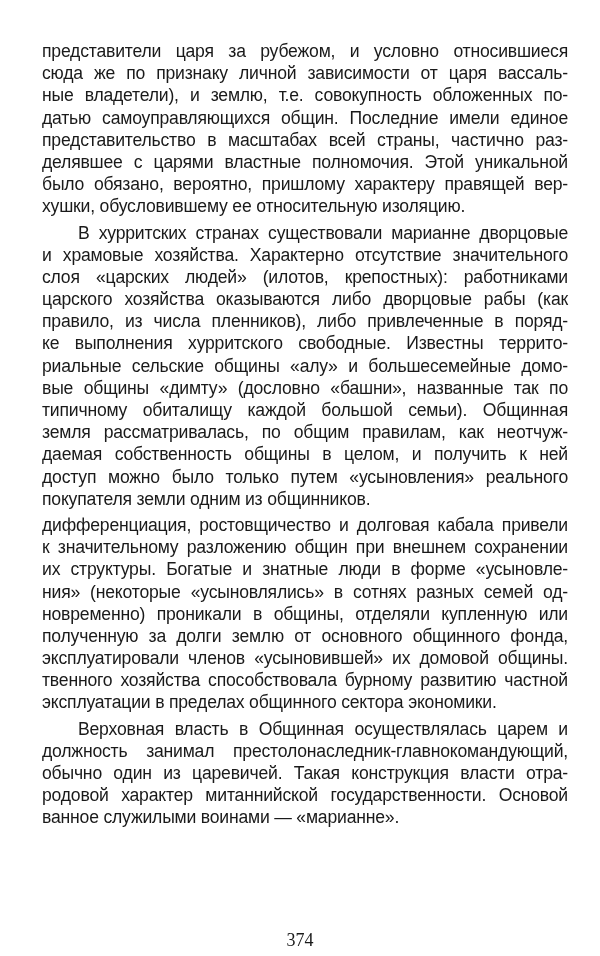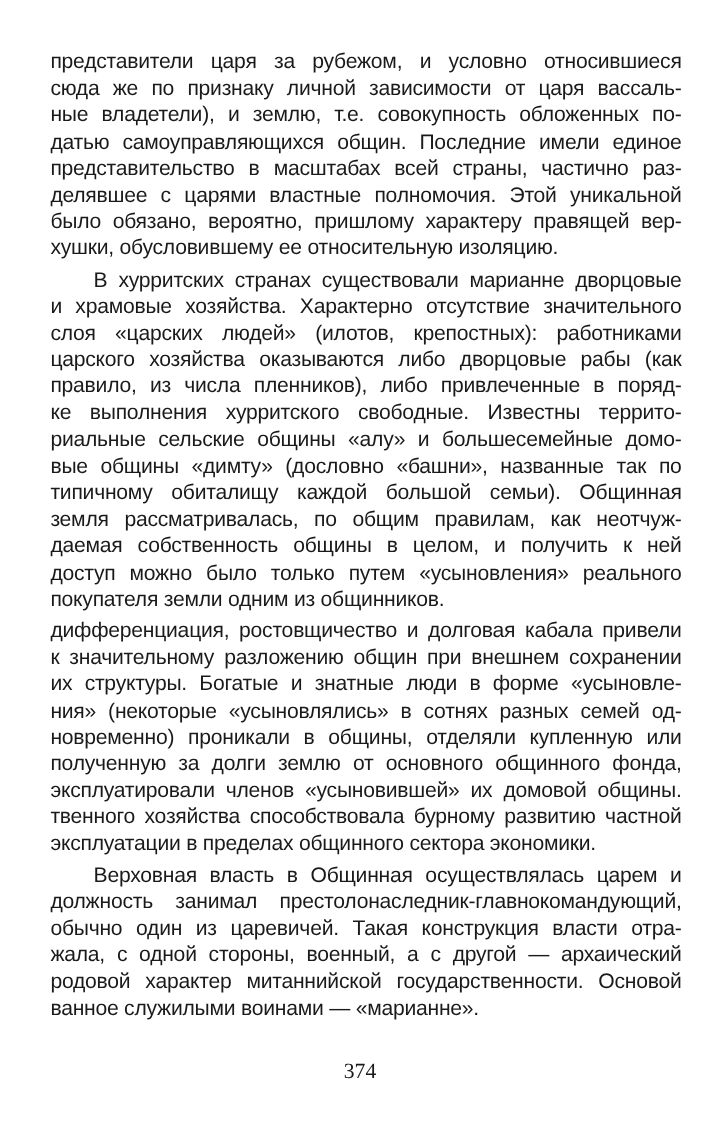--- a/index.html
+++ b/index.html
@@ -38,21 +38,21 @@
   .line.indent {
     padding-left: 36px;
   }
   .para-gap {
     height: 4px;
   }
   .page-number {
     position: absolute;
     left: 0;
     width: 600px;
-    top: 882px;
+    top: 930px;
     text-align: center;
     font-family: "Liberation Serif", serif;
     font-size: 18px;
     color: #1a1a1a;
   }
 </style>
 </head>
 <body>
 
 <div class="page">
@@ -96,20 +96,19 @@
     <span class="line">эксплуатировали членов «усыновившей» их домовой общины.</span>
     <span class="line">твенного хозяйства способствовала бурному развитию частной</span>
     <span class="line last">эксплуатации в пределах общинного сектора экономики.</span>
   </div>
   <div class="para-gap"></div>
 
   <div>
     <span class="line indent">Верховная власть в Общинная осуществлялась царем и</span>
     <span class="line">должность занимал престолонаследник-главнокомандующий,</span>
     <span class="line">обычно один из царевичей. Такая конструкция власти отра-</span>
-    <span class="line">жала, с одной стороны, военный, а с другой — архаический</span>
     <span class="line">родовой характер митаннийской государственности. Основой</span>
     <span class="line last">ванное служилыми воинами — «марианне».</span>
   </div>
 
 </div>
 
 <div class="page-number">374</div>
 
 </body></html>

